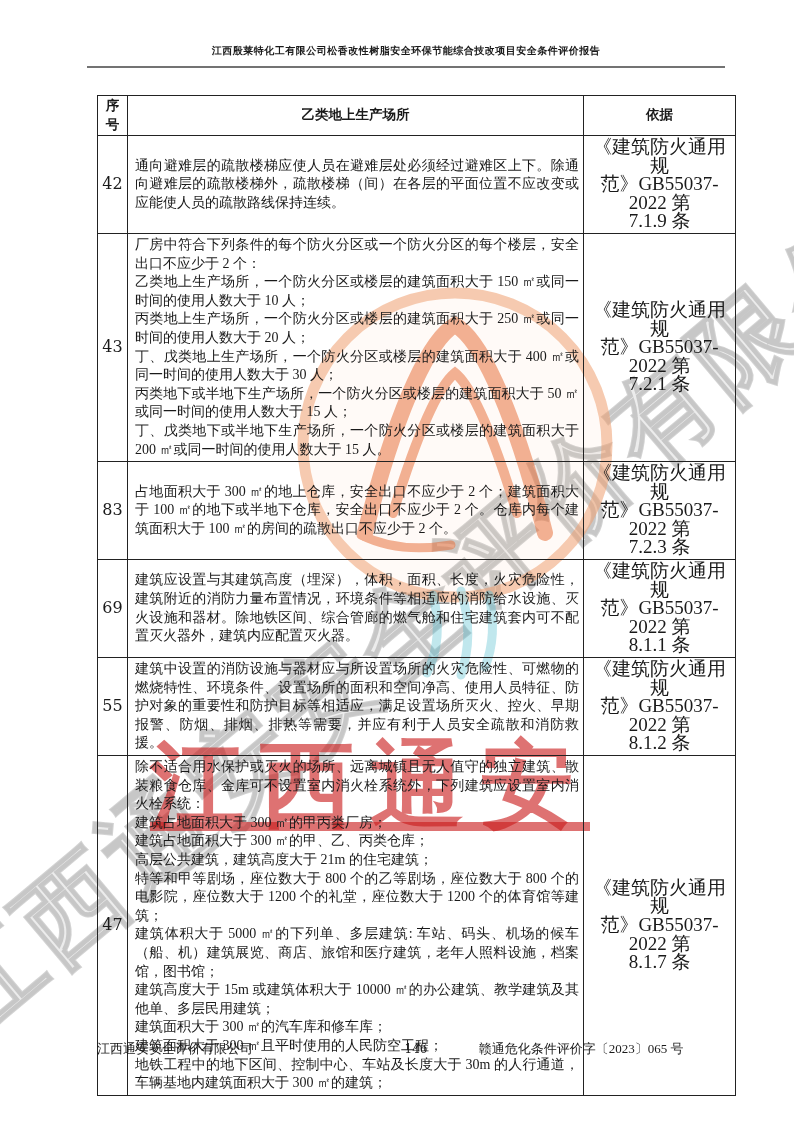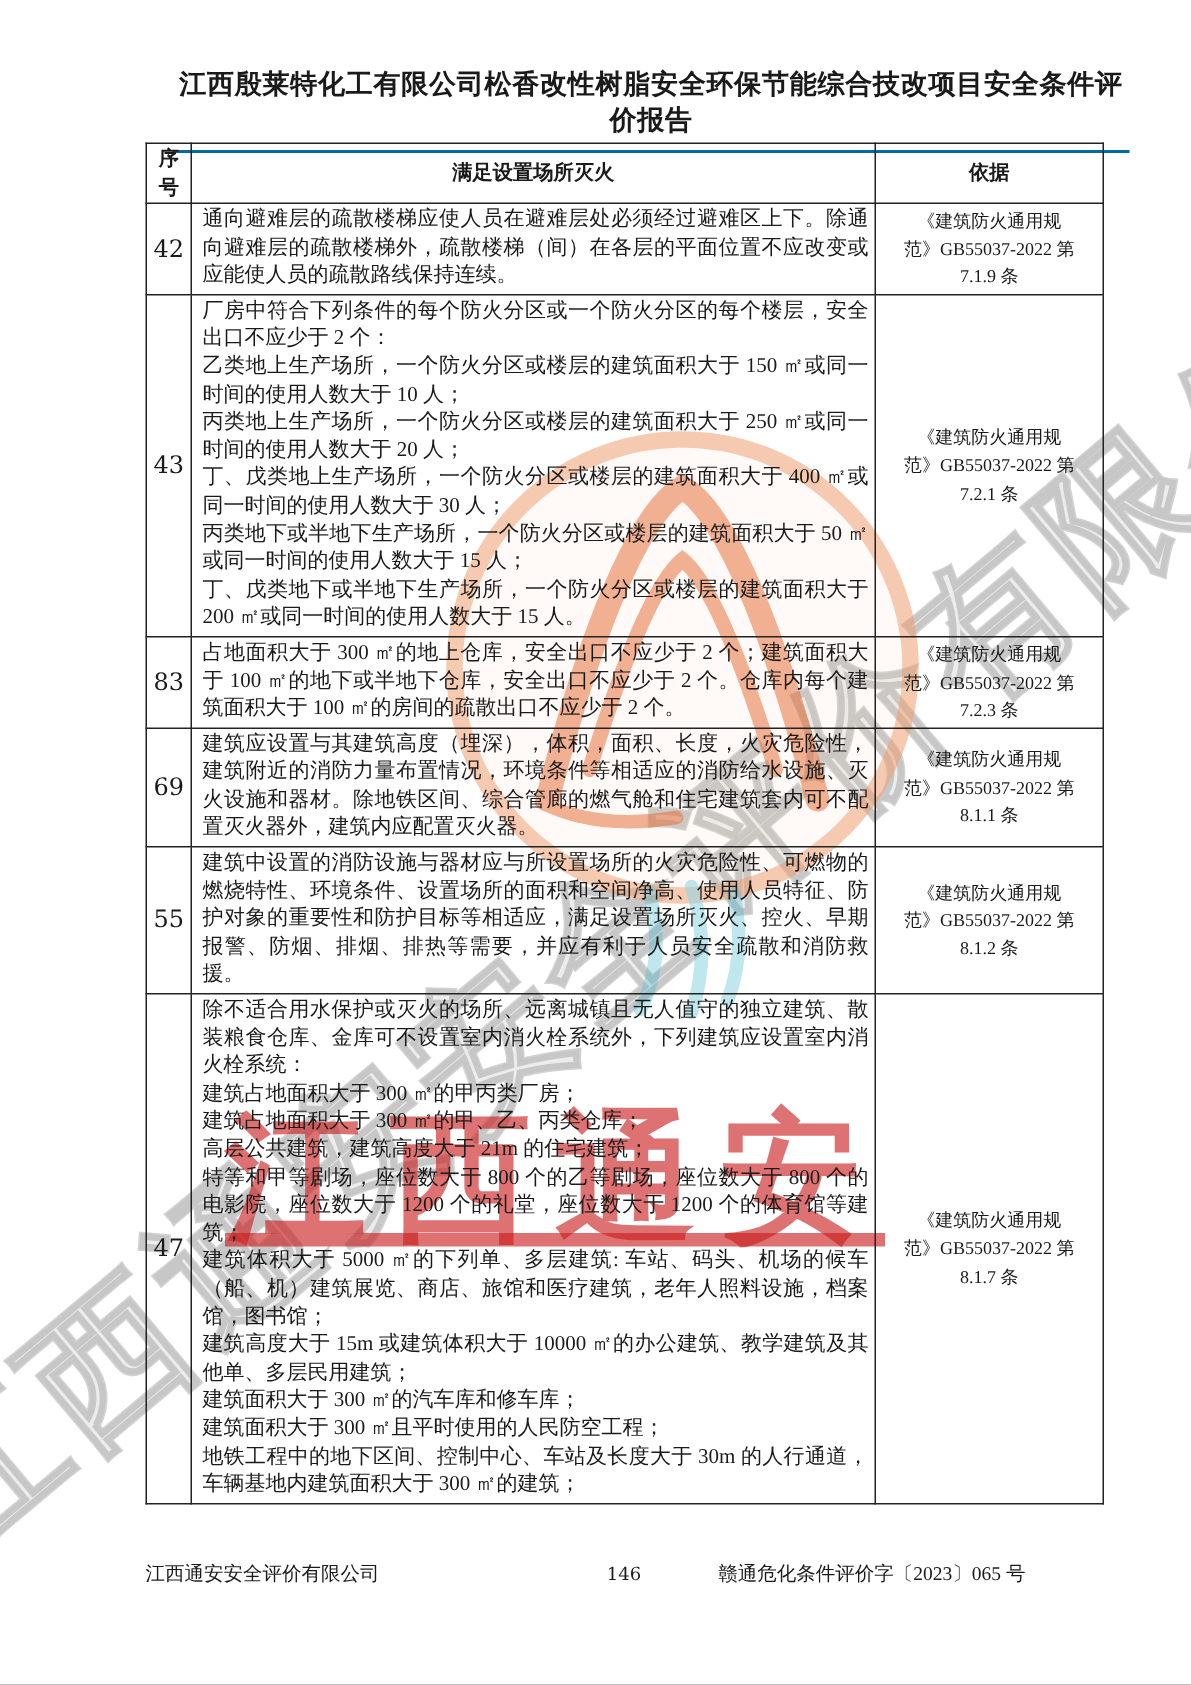--- a/index.html
+++ b/index.html
@@ -40,27 +40,27 @@
     white-space: nowrap;
     text-decoration: underline;
   }
   .wm-seal { position: absolute; left: 265px; top: 255px; opacity: 0.55; }
 
   
   .content { position: absolute; inset: 0; z-index: 1; }
 
   .doc-header {
     position: absolute;
-    left: 115px; top: 44px; width: 638px;
+    left: 87px; top: 44px; width: 638px;
     text-align: center;
-    font-size: 18px;
+    font-size: 10px;
     font-weight: bold;
     letter-spacing: 0.5px;
     padding-bottom: 8px;
-    border-bottom: 2px solid #0369a1;
+    border-bottom: 2px solid #737373;
   }
 
   table.main-table {
     position: absolute;
     left: 97px; top: 95px;
     width: 638px;
     border-collapse: collapse;
     table-layout: fixed;
   }
   .main-table col.c-no { width: 30px; }
@@ -82,21 +82,21 @@
   }
   td.cell-no { text-align: center; font-size: 16px; font-family: "DejaVu Serif", serif; }
   td.cell-measure {
     padding: 2px 4px 2px 7px;
     white-space: pre-line;
     text-align: justify;
   }
   td.cell-basis {
     text-align: center;
     white-space: pre-line;
-    font-size: 12px;
+    font-size: 19px;
     padding: 2px 2px;
   }
 
   .doc-footer {
     position: absolute;
     left: 97px; top: 1040px; width: 638px;
     display: flex;
     align-items: baseline;
     font-size: 13px;
   }
@@ -130,21 +130,21 @@
     <table class="main-table">
       <colgroup>
           <col class="c-no">
           <col class="c-measure">
           <col class="c-basis">
         </colgroup>
       <tbody>
           <tr>
         <th>序
 号</th>
-        <th>满足设置场所灭火</th>
+        <th>乙类地上生产场所</th>
         <th>依据</th>
       </tr>
       <tr>
         <td class="cell-no">42</td>
         <td class="cell-measure">通向避难层的疏散楼梯应使人员在避难层处必须经过避难区上下。除通向避难层的疏散楼梯外，疏散楼梯（间）在各层的平面位置不应改变或应能使人员的疏散路线保持连续。</td>
         <td class="cell-basis">《建筑防火通用规
 范》GB55037-2022 第
 7.1.9 条</td>
       </tr>
       <tr>

